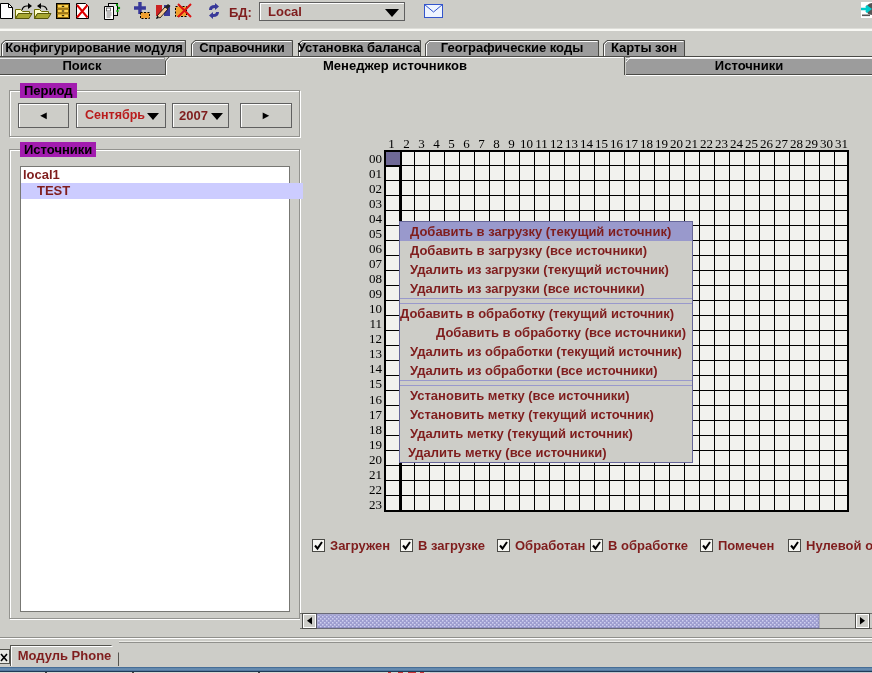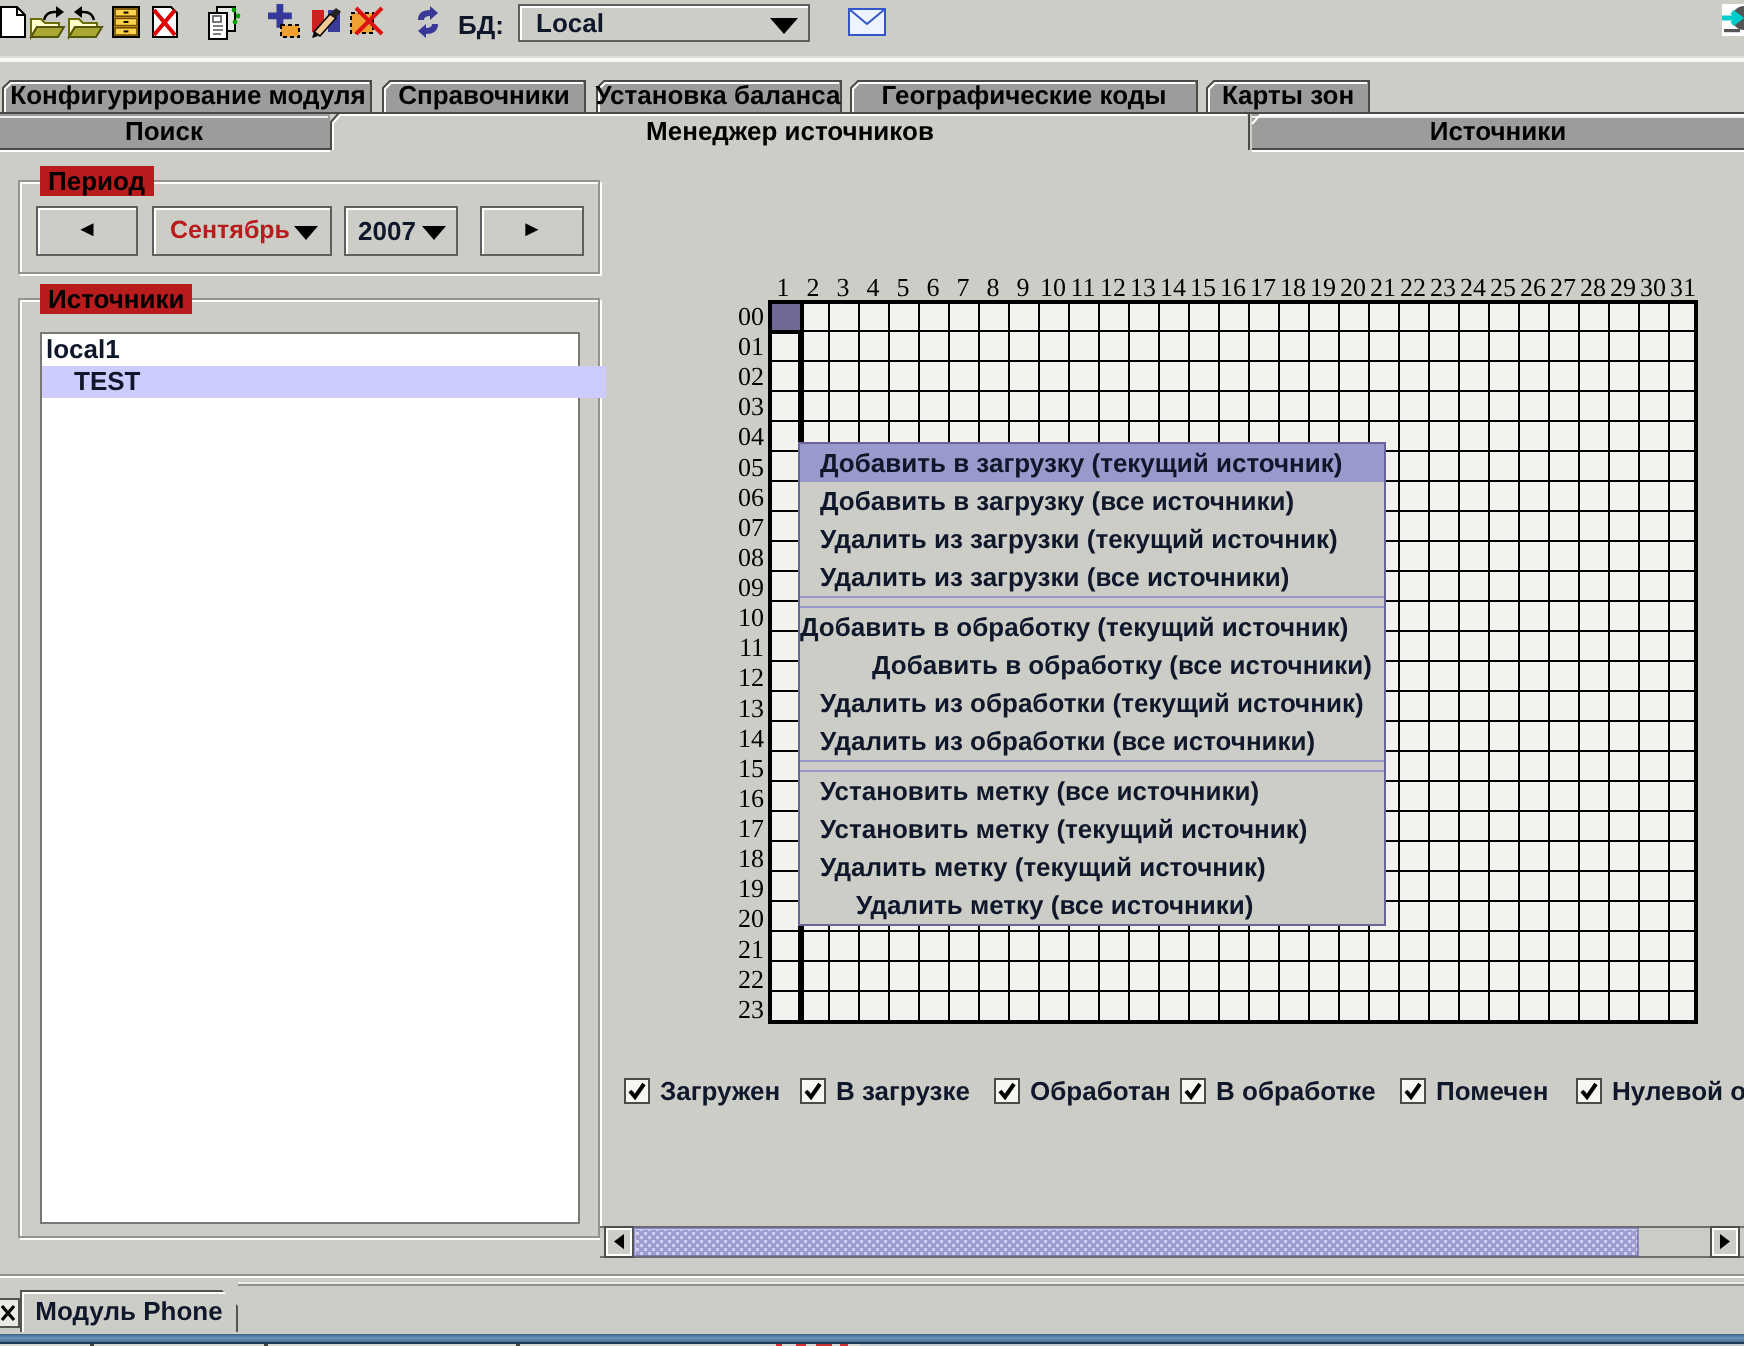--- a/index.html
+++ b/index.html
@@ -1,22 +1,22 @@
 <!DOCTYPE html>
 <html><head>
 <meta charset="utf-8">
 <style>
 html,body{margin:0;padding:0;}
 body{width:872px;height:673px;position:relative;overflow:hidden;background:#cdcdc8;
 font-family:"Liberation Sans",sans-serif;-webkit-font-smoothing:antialiased;}
 .abs{position:absolute;}
-.tx13{font-size:13px;font-weight:bold;color:#0f172a;}
+.tx13{font-size:13px;font-weight:bold;color:#7f1d1d;}
 .ctl{position:absolute;background:#cdcdc8;border:1px solid #5f5f5f;box-shadow:inset 1px 1px 0 #ffffff;}
 .grp{position:absolute;border:1px solid #93938f;box-shadow:1px 1px 0 #ffffff inset, 1px 1px 0 #ffffff;}
-.grptitle{position:absolute;top:-8px;left:10px;background:#b91c1c;padding:0 4px;font-size:13px;font-weight:bold;line-height:15px;}
+.grptitle{position:absolute;top:-8px;left:10px;background:#a21caf;padding:0 4px;font-size:13px;font-weight:bold;line-height:15px;}
 </style>
 </head>
 <body>
 
 <div class="abs" style="left:0;top:0;width:872px;height:28px;background:#cdcdc8;"></div>
 <div class="abs" style="left:0;top:28px;width:872px;height:1px;background:#dedeD9;"></div>
 <div class="abs" style="left:0;top:29px;width:872px;height:2px;background:#f8f8f4;"></div>
 
 <svg class="abs" style="left:0;top:0;" width="460" height="28" viewBox="0 0 460 28">
 
@@ -260,21 +260,21 @@
   <div class="tx13" style="height:19px;line-height:19px;padding-left:10px;">Удалить из загрузки (все источники)</div>
   <div style="height:4px;border-top:1px solid #9999cc;border-bottom:1px solid #9999cc;"></div>
   <div class="tx13" style="height:19px;line-height:19px;padding-left:0;">Добавить в обработку (текущий источник)</div>
   <div class="tx13" style="height:19px;line-height:19px;padding-left:10px;margin-left:26px;">Добавить в обработку (все источники)</div>
   <div class="tx13" style="height:19px;line-height:19px;padding-left:10px;">Удалить из обработки (текущий источник)</div>
   <div class="tx13" style="height:19px;line-height:19px;padding-left:10px;">Удалить из обработки (все источники)</div>
   <div style="height:4px;border-top:1px solid #9999cc;border-bottom:1px solid #9999cc;"></div>
   <div class="tx13" style="height:19px;line-height:19px;padding-left:10px;">Установить метку (все источники)</div>
   <div class="tx13" style="height:19px;line-height:19px;padding-left:10px;">Установить метку (текущий источник)</div>
   <div class="tx13" style="height:19px;line-height:19px;padding-left:10px;">Удалить метку (текущий источник)</div>
-  <div class="tx13" style="height:19px;line-height:19px;padding-left:28px;">Удалить метку (все источники)</div>
+  <div class="tx13" style="height:19px;line-height:19px;padding-left:8px;">Удалить метку (все источники)</div>
 </div>
 
 <div class="abs" style="left:312px;top:539px;height:14px;">
 <svg width="14" height="14" style="position:absolute;left:0;top:0">
       <rect x="0.5" y="0.5" width="12" height="12" fill="#f6f6f2" stroke="#4a4a46"></rect>
       <path d="M3 6.5 L5.5 9.5 L10 3" stroke="#000" stroke-width="2" fill="none"></path>
     </svg>
 <div class="tx13" style="position:absolute;left:18px;top:-1px;white-space:nowrap;">Загружен</div>
 </div>
 <div class="abs" style="left:400px;top:539px;height:14px;">

